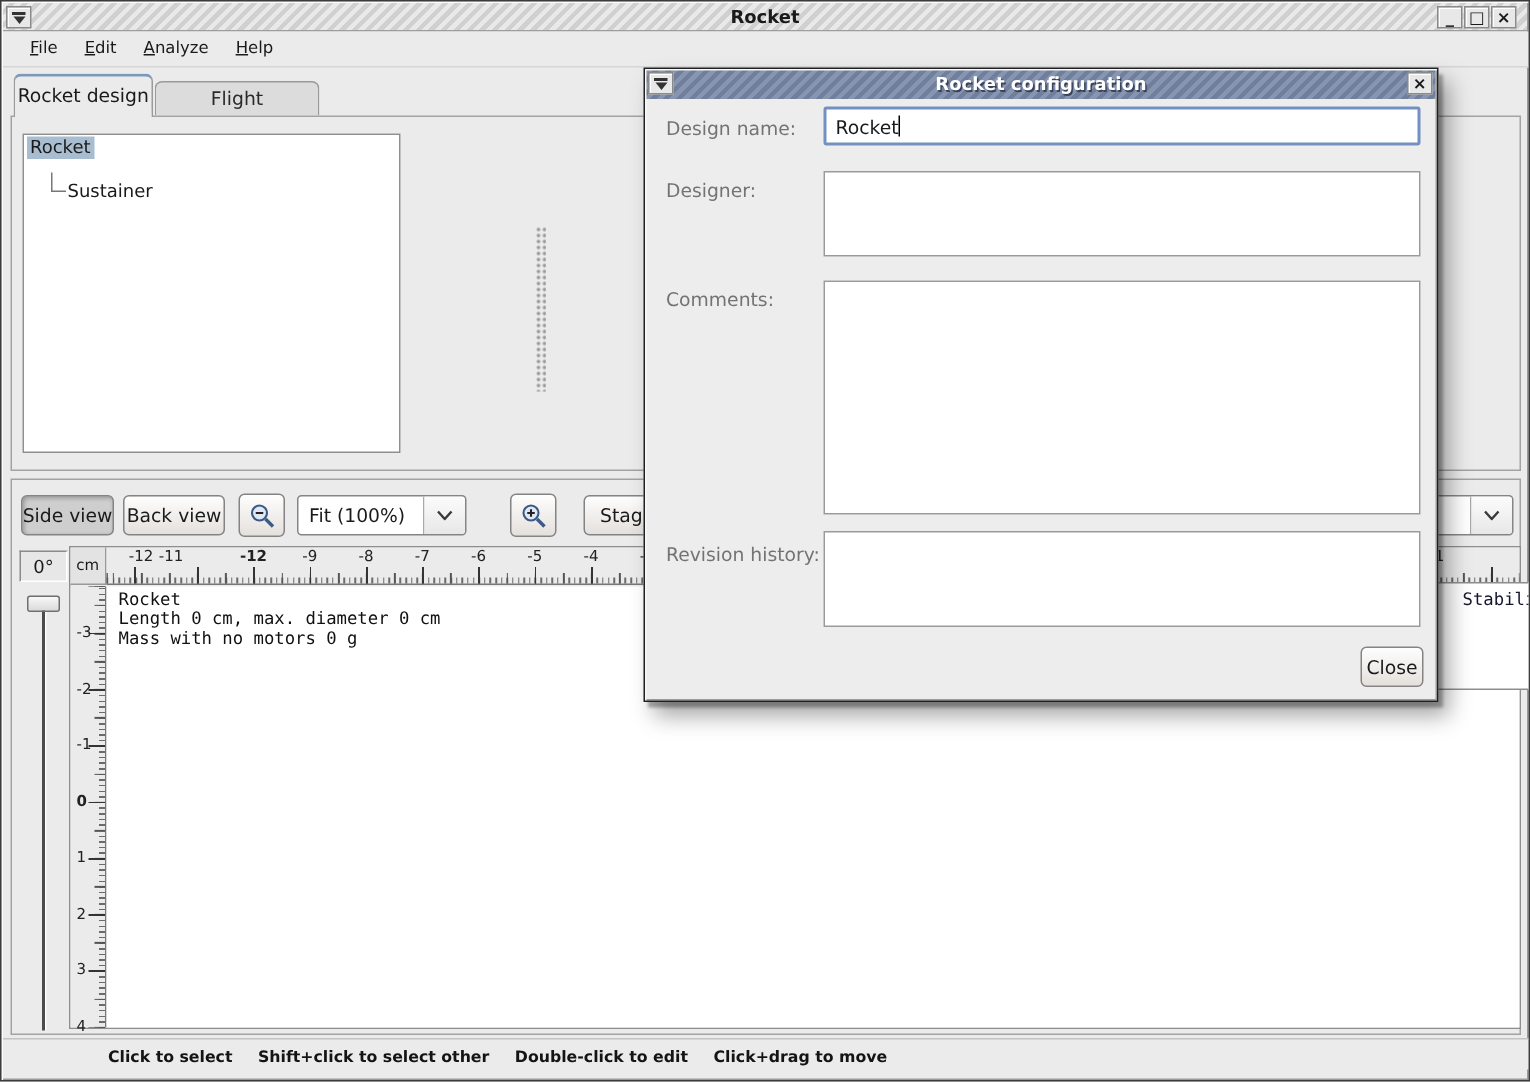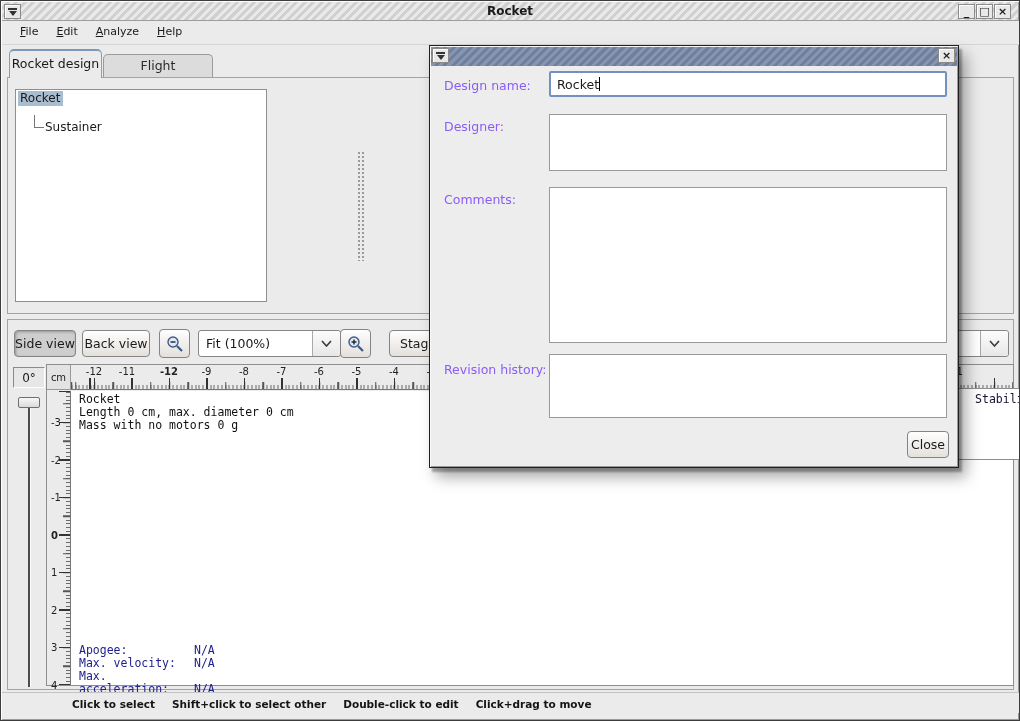--- a/index.html
+++ b/index.html
@@ -132,21 +132,21 @@
     padding-left:70px; padding-top:4px; }
   .status-item { font-size:10.5px; font-weight:bold; margin-right:17px; color:#141414; }
 
   
   #dialog { left:428px; top:44px; width:530px; height:423px; background:#ededed; z-index:100;
     border:1px solid #1f1f1f;
     box-shadow: inset 1px 1px 0 #f9f9f9, inset -1px -1px 0 #9a9a9a, 3px 4px 2px rgba(0,0,0,.30), 7px 9px 14px rgba(0,0,0,.35); }
   #dialog-titlebar { position:absolute; left:1px; top:1px; width:526px; height:19px; }
   #dialog-title { position:absolute; left:0; right:0; top:2px; text-align:center; font-weight:bold; font-size:12px;
     color:#fff; text-shadow:1px 1px 0 #39435a; }
-  .dlg-label { position:absolute; left:14px; font-size:12.5px; color:#8b5cf6; }
+  .dlg-label { position:absolute; left:14px; font-size:12.5px; color:#737373; }
   .dlg-ta { position:absolute; left:119px; width:398px; background:#fff; border:1px solid #9a9a9a;
     font-family:"DejaVu Sans","Liberation Sans",sans-serif; font-size:12px; resize:none; outline:none; }
   #design-name-input { position:absolute; left:119px; top:25px; width:398px; height:26px; background:#fff;
     border:2px solid #7291c2; border-radius:2px; display:flex; align-items:center; padding-left:6px; font-size:12.5px; }
   .caret { display:inline-block; width:1px; height:14px; background:#000; }
   #dialog-close-btn { position:absolute; left:477px; top:385px; width:42px; height:27px; }
 </style>
 </head>
 <body>
 
@@ -228,21 +228,21 @@
   <div class="abs btn toolbtn" style="left:81px; top:329px; width:68px;">Back view</div>
 
   <div class="abs btn icon-btn" style="left:158px; top:328px;">
     <svg width="18" height="18" viewBox="0 0 18 18">
       <circle cx="7" cy="7" r="5" fill="#dfe8f3" stroke="#3b5a86" stroke-width="1.4"></circle>
       <line x1="11" y1="11" x2="16" y2="16" stroke="#3b5a86" stroke-width="2.2"></line>
       <line x1="4.5" y1="7" x2="9.5" y2="7" stroke="#222" stroke-width="1.4"></line>
     </svg>
   </div>
 
-  <div class="abs combo" style="left:197px; top:329px; width:143px;">
+  <div class="abs combo" style="left:197px; top:329px; width:113px;">
     <span class="val">Fit (100%)</span>
     <span class="arrow">
       <svg width="11" height="7" viewBox="0 0 11 7">
           <polyline points="1,1 5.5,6 10,1" fill="none" stroke="#3a3a3a" stroke-width="1.6"></polyline>
         </svg>
     </span>
   </div>
 
   <div class="abs btn icon-btn" style="left:339px; top:328px;">
     <svg width="18" height="18" viewBox="0 0 18 18">
@@ -268,21 +268,21 @@
   <div class="abs" id="slider-thumb"></div>
 
   <div class="abs" id="viewport-border"></div>
   <div class="abs" id="corner-cm">cm</div>
 
   <div class="abs" id="hruler">
     <div class="tick-layer t1"></div>
       <div class="tick-layer t2"></div>
       <div class="tick-layer t3"></div>
   <span class="rlabel" style="left: 23px;">-12</span>
-      <span class="rlabel" style="left: 56px;">-11</span>
+      <span class="rlabel" style="left: 43px;">-11</span>
       <span class="rlabel bold" style="left: 98px;">-12</span>
       <span class="rlabel" style="left: 135.5px;">-9</span>
       <span class="rlabel" style="left: 173px;">-8</span>
       <span class="rlabel" style="left: 210.5px;">-7</span>
       <span class="rlabel" style="left: 248px;">-6</span>
       <span class="rlabel" style="left: 285.5px;">-5</span>
       <span class="rlabel" style="left: 323px;">-4</span>
       <span class="rlabel" style="left: 360.5px;">-3</span>
       <span class="rlabel" style="left: 398px;">-2</span>
       <span class="rlabel" style="left: 435.5px;">-1</span>
@@ -319,37 +319,33 @@
       <div>Rocket</div>
       <div>Length 0 cm, max. diameter 0 cm</div>
       <div>Mass with no motors 0 g</div>
     </div>
     <div class="abs mono" id="stability-box">
       <div>Stability: N/A</div>
       <div>CG: N/A</div>
       <div>CP: N/A</div>
       <div class="mass">M=0.30</div>
     </div>
-    <div class="abs mono" id="flight-text">
-        <div class="frow"><span class="flabel">Apogee:</span><span class="fval">N/A</span></div>
-        <div class="frow"><span class="flabel">Max. velocity:</span><span class="fval">N/A</span></div>
-        <div class="frow"><span class="flabel">Max. acceleration:</span><span class="fval">N/A</span></div>
-      </div>
   </div>
 
   <div class="abs" id="statusbar"><span class="status-item">Click to select</span><span class="status-item">Shift+click to select other</span><span class="status-item">Double-click to edit</span><span class="status-item">Click+drag to move</span></div>
 
   <div class="abs" id="dialog">
     <div class="hatch-blue" id="dialog-titlebar">
       <div class="tb-box" style="left:1px; top:1px;">
         <span class="flag-icon">
             <span class="bar"></span>
             <span class="tri"></span>
           </span>
       </div>
+      <div id="dialog-title">Rocket configuration</div>
       <div class="tb-box" style="left:507px; top:1px;">×</div>
     </div>
 
     <div class="dlg-label" style="top:32px;">Design name:</div>
     <div class="dlg-label" style="top:73px;">Designer:</div>
     <div class="dlg-label" style="top:146px;">Comments:</div>
     <div class="dlg-label" style="top:316px;">Revision history:</div>
 
     <div id="design-name-input">
       <span>Rocket</span>

